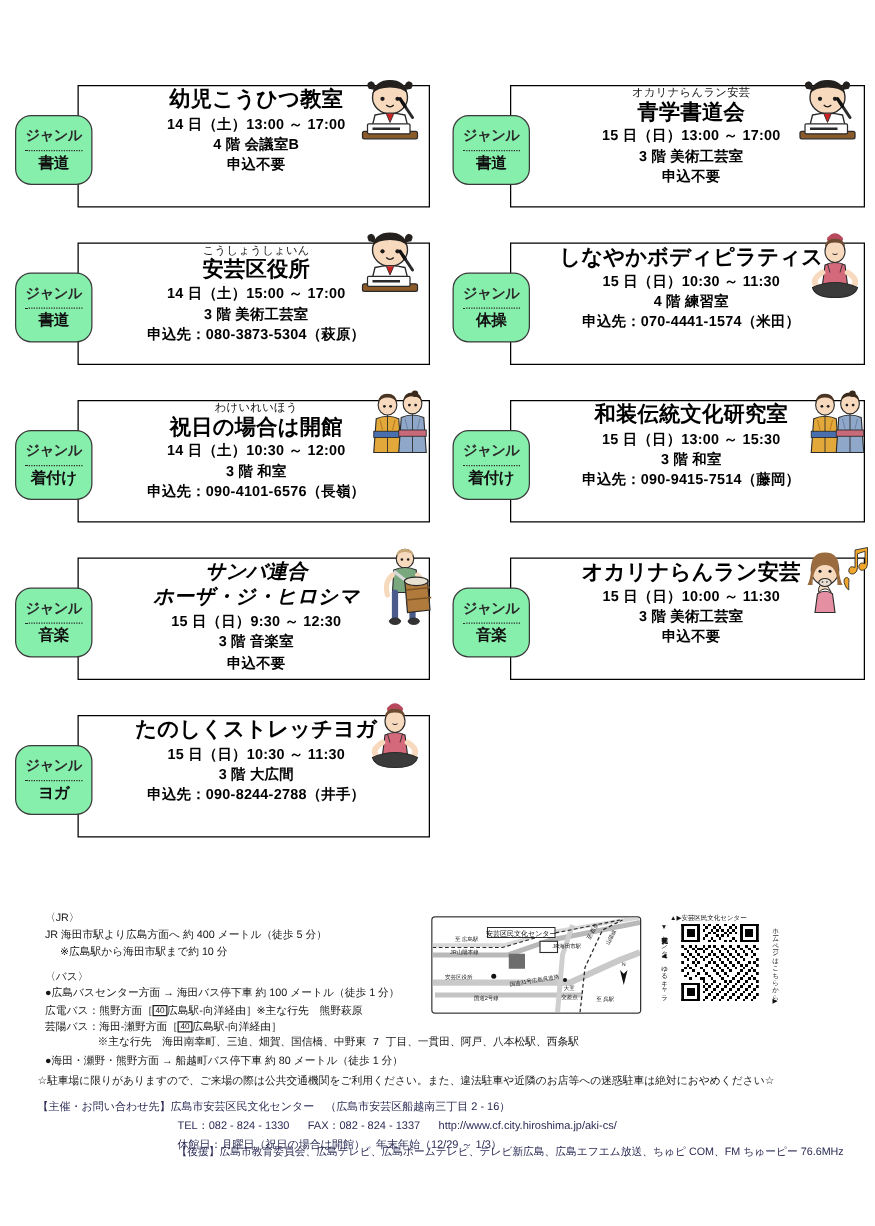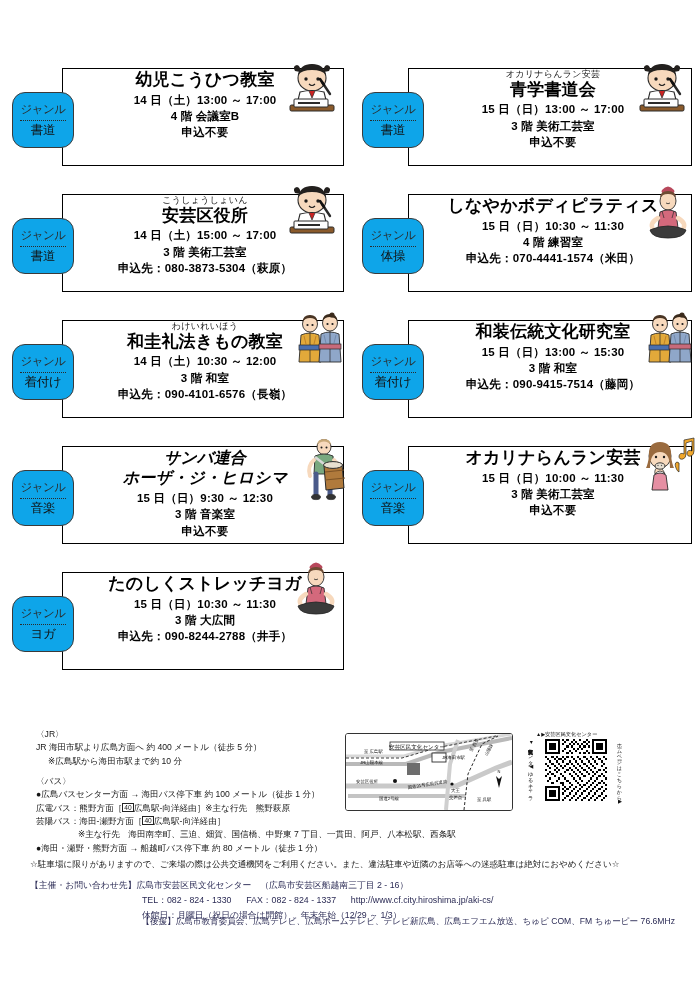--- a/index.html
+++ b/index.html
@@ -33,29 +33,30 @@
     border:1.6px solid #000;
     background:#fff;
     box-sizing:border-box;
   }
   .card.right .card-box{left:58px;right:8px;}
 
   .badge{
     position:absolute;
     left:12px;top:36px;
     width:62px;height:56px;
-    background:#0ea5e9;
+    background:#86efac;
     border:1.8px solid #3a3a3a;
     border-radius:13px;
     z-index:3;
     display:flex;
     flex-direction:column;
     align-items:center;
     justify-content:center;
     box-sizing:border-box;
+    font-weight:bold;
   }
   .badge-top{
     font-size:11.5px;
     letter-spacing:-0.5px;
     color:#2b2b2b;
     line-height:1;
     padding-bottom:2px;
   }
   .badge-sep{
     width:46px;
@@ -126,21 +127,21 @@
     left:0;top:718px;width:564px;height:263px;
     font-size:8.6px;
     color:#161616;
   }
   .access{
     position:absolute;left:36px;top:10px;width:310px;
     line-height:1.55;
   }
   .access .ln{font-size:8.6px;white-space:nowrap;}
   .access .indent{padding-left:12px;}
-  .access .indent2{padding-left:42px;}
+  .access .indent2{padding-left:42px;font-family:Liberation Mono, monospace;}
   .gap{height:7px;}
   .boxnum{
     display:inline-block;
     border:0.8px solid #222;
     font-size:6.6px;
     padding:0 1px;
     line-height:1.15;
     vertical-align:1px;
   }
 
@@ -327,21 +328,21 @@
   <div class="row">
     <div class="card left">
       <div class="card-box"></div>
       <div class="badge">
         <div class="badge-top">ジャンル</div>
         <div class="badge-sep"></div>
         <div class="badge-bot">着付け</div>
       </div>
       <div class="card-inner">
         <div class="ruby">わけいれいほう</div>
-        <div class="title">和圭礼法きもの教室</div>
+        <div class="title">祝日の場合は開館</div>
         <div class="detail">14 日（土）10:30 ～ 12:00</div>
         <div class="detail">3 階 和室</div>
         <div class="detail">申込先：090-4101-6576（長嶺）</div>
       </div>
       <svg class="illus" style="right:2px;top:4px;" width="56" height="60" viewBox="0 0 56 60">
         <ellipse cx="18" cy="12" rx="7.5" ry="8" fill="#f7d9bd" stroke="#2a2a2a" stroke-width="0.9"></ellipse>
         <path d="M10.5 10 Q11 3 18 3 Q25 3 25.5 10 Q23 6 18 6 Q13 6 10.5 10Z" fill="#4a3524"></path>
         <circle cx="15.5" cy="13" r="1.1" fill="#1a1a1a"></circle>
         <circle cx="20.5" cy="13" r="1.1" fill="#1a1a1a"></circle>
         <path d="M9 23 Q18 19 27 23 L29 50 L7 50 Z" fill="#e2a93a" stroke="#2a2a2a" stroke-width="0.9"></path>

